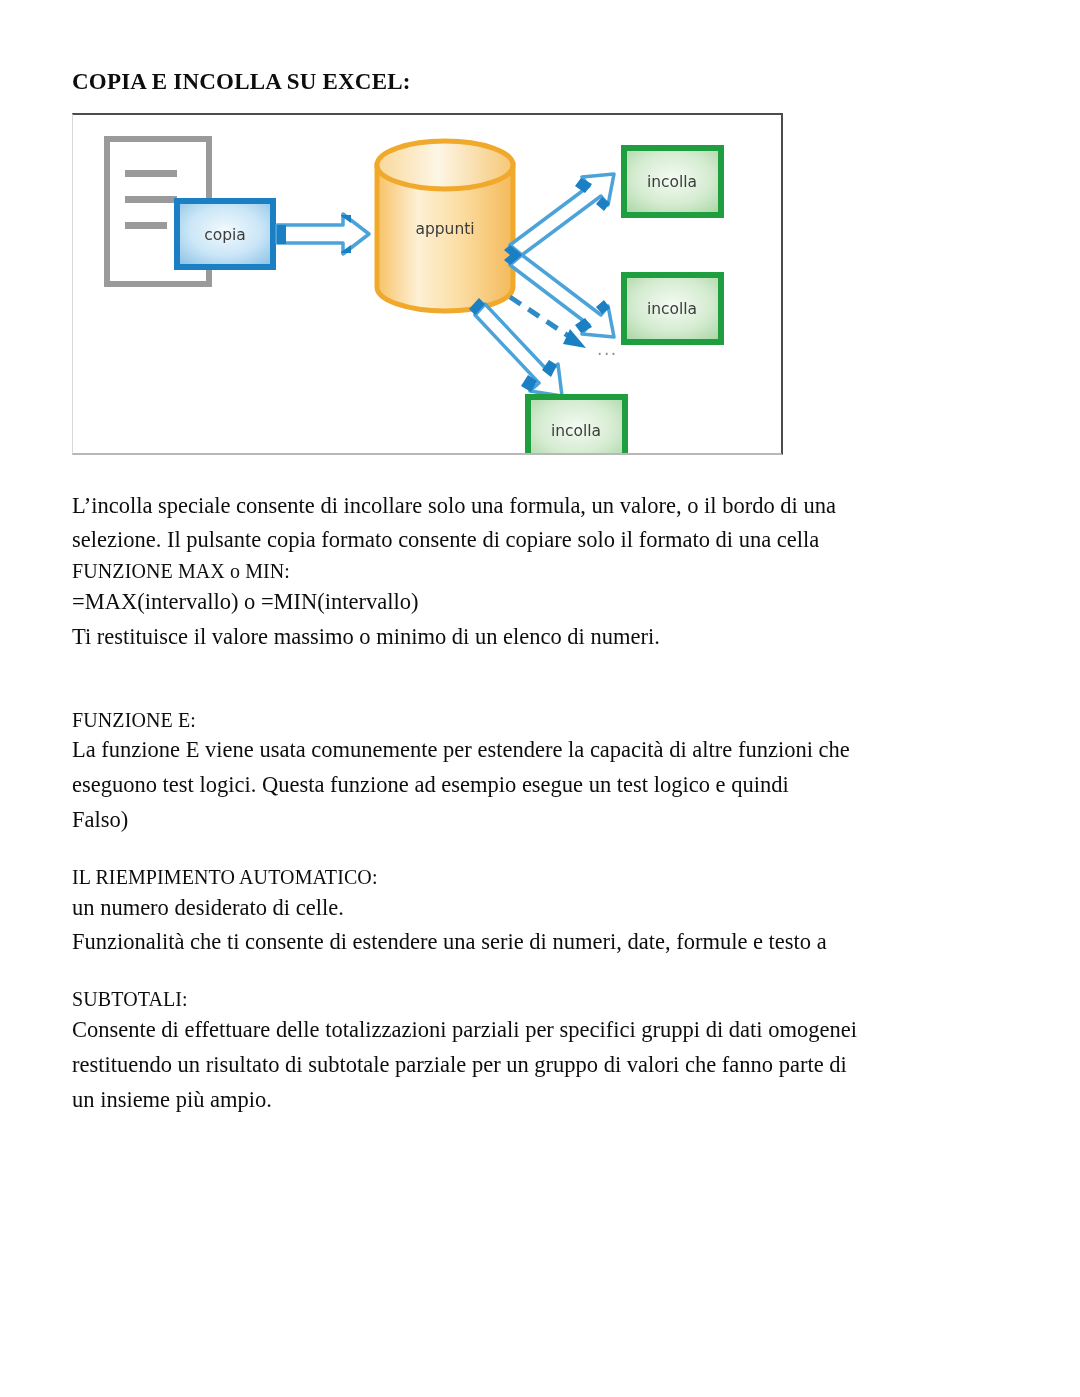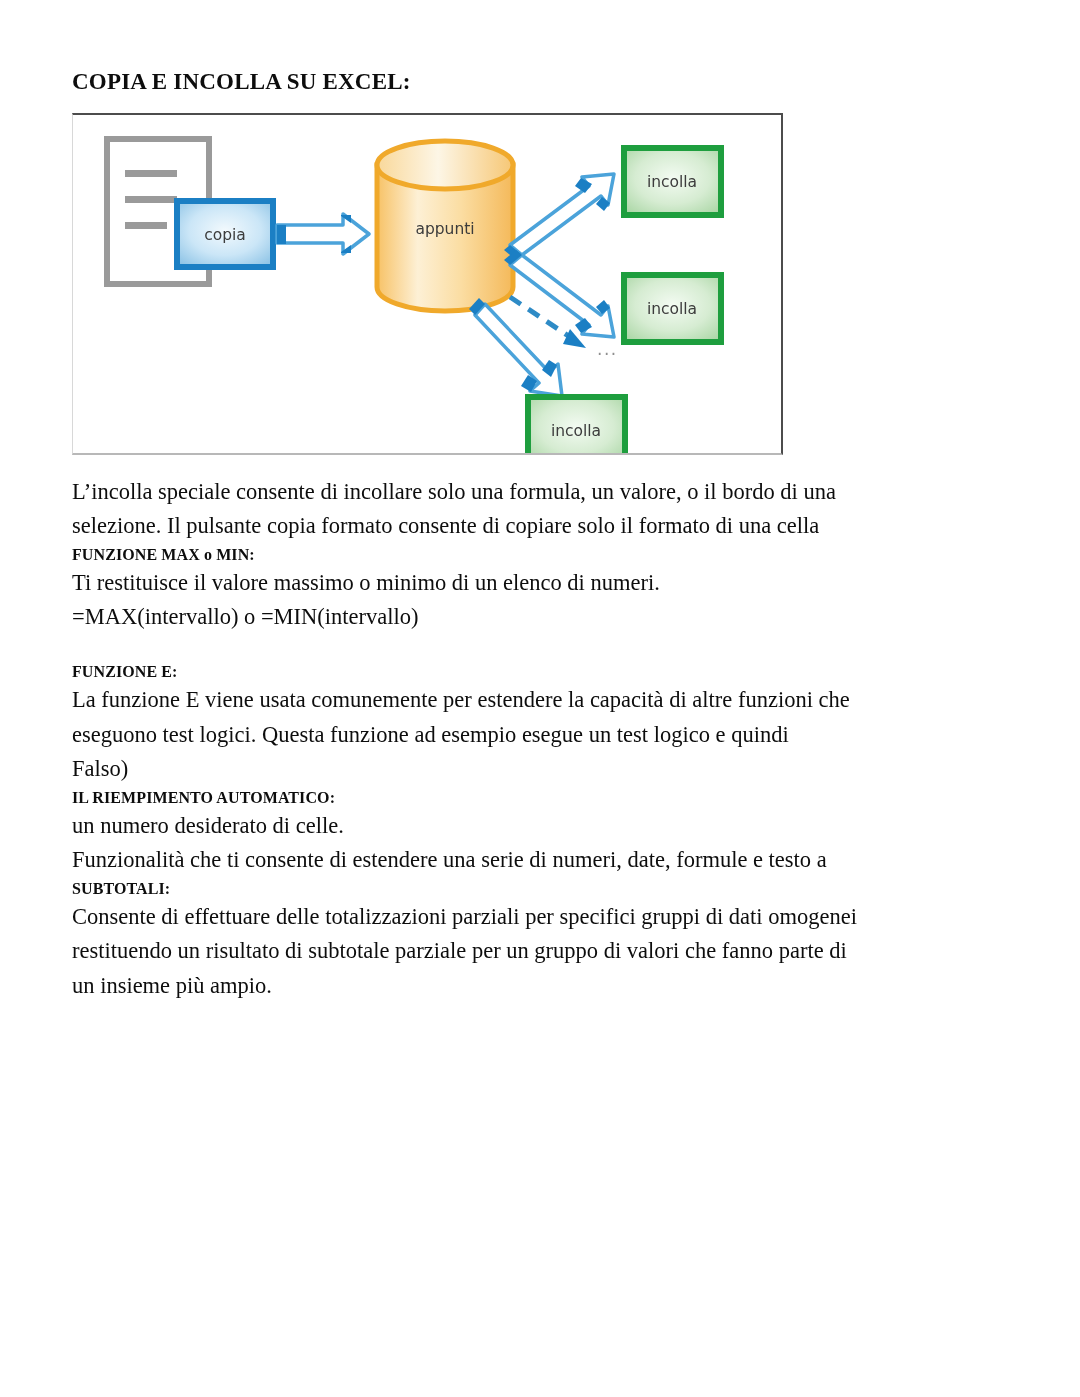--- a/index.html
+++ b/index.html
@@ -25,43 +25,44 @@
     font-size: 23px;
     font-weight: bold;
     letter-spacing: 0.2px;
     line-height: 1.2;
     margin: 0 0 17px 0;
   }
   .section {
     margin: 0;
   }
   .section + .section {
+    margin-top: 26px;
   }
   .sec-title {
-    font-size: 16px;
-    font-weight: bold;
+    font-size: 20px;
+    font-weight: normal;
     line-height: 1.33;
     letter-spacing: 0.1px;
     margin: 0;
   }
   .body-line {
     font-size: 22.5px;
     line-height: 1.55;
     margin: 0;
   }
   .para {
     font-size: 22.5px;
     line-height: 1.55;
     margin: 0;
   }
   .spacer-line {
     height: 26px;
   }
   .intro-para {
-    margin-top: 20px;
+    margin-top: 34px;
   }
 
   
   .diagram-frame {
     position: relative;
     width: 711px;
     height: 342px;
     box-sizing: border-box;
     background: #ffffff;
     border-top: 2px solid #4c4c4c;
@@ -187,22 +188,22 @@
     </svg>
   </div>
 
   <div class="intro-para">
     <p class="para">L’incolla speciale consente di incollare solo una formula, un valore, o il bordo di una</p>
     <p class="para">selezione. Il pulsante copia formato consente di copiare solo il formato di una cella</p>
   </div>
 
   <div class="section">
     <p class="sec-title">FUNZIONE MAX o MIN:</p>
+    <p class="body-line">=MAX(intervallo)   o   =MIN(intervallo)</p>
     <p class="body-line">Ti restituisce il valore massimo o minimo di un elenco di numeri.</p>
-    <p class="body-line">=MAX(intervallo)   o   =MIN(intervallo)</p>
     <div class="spacer-line"></div>
   </div>
 
   <div class="section">
     <p class="sec-title">FUNZIONE E:</p>
     <p class="body-line">La funzione E viene usata comunemente per estendere la capacità di altre funzioni che</p>
     <p class="body-line">eseguono test logici. Questa funzione ad esempio esegue un test logico e quindi</p>
     <p class="body-line">Falso)</p>
   </div>
 

